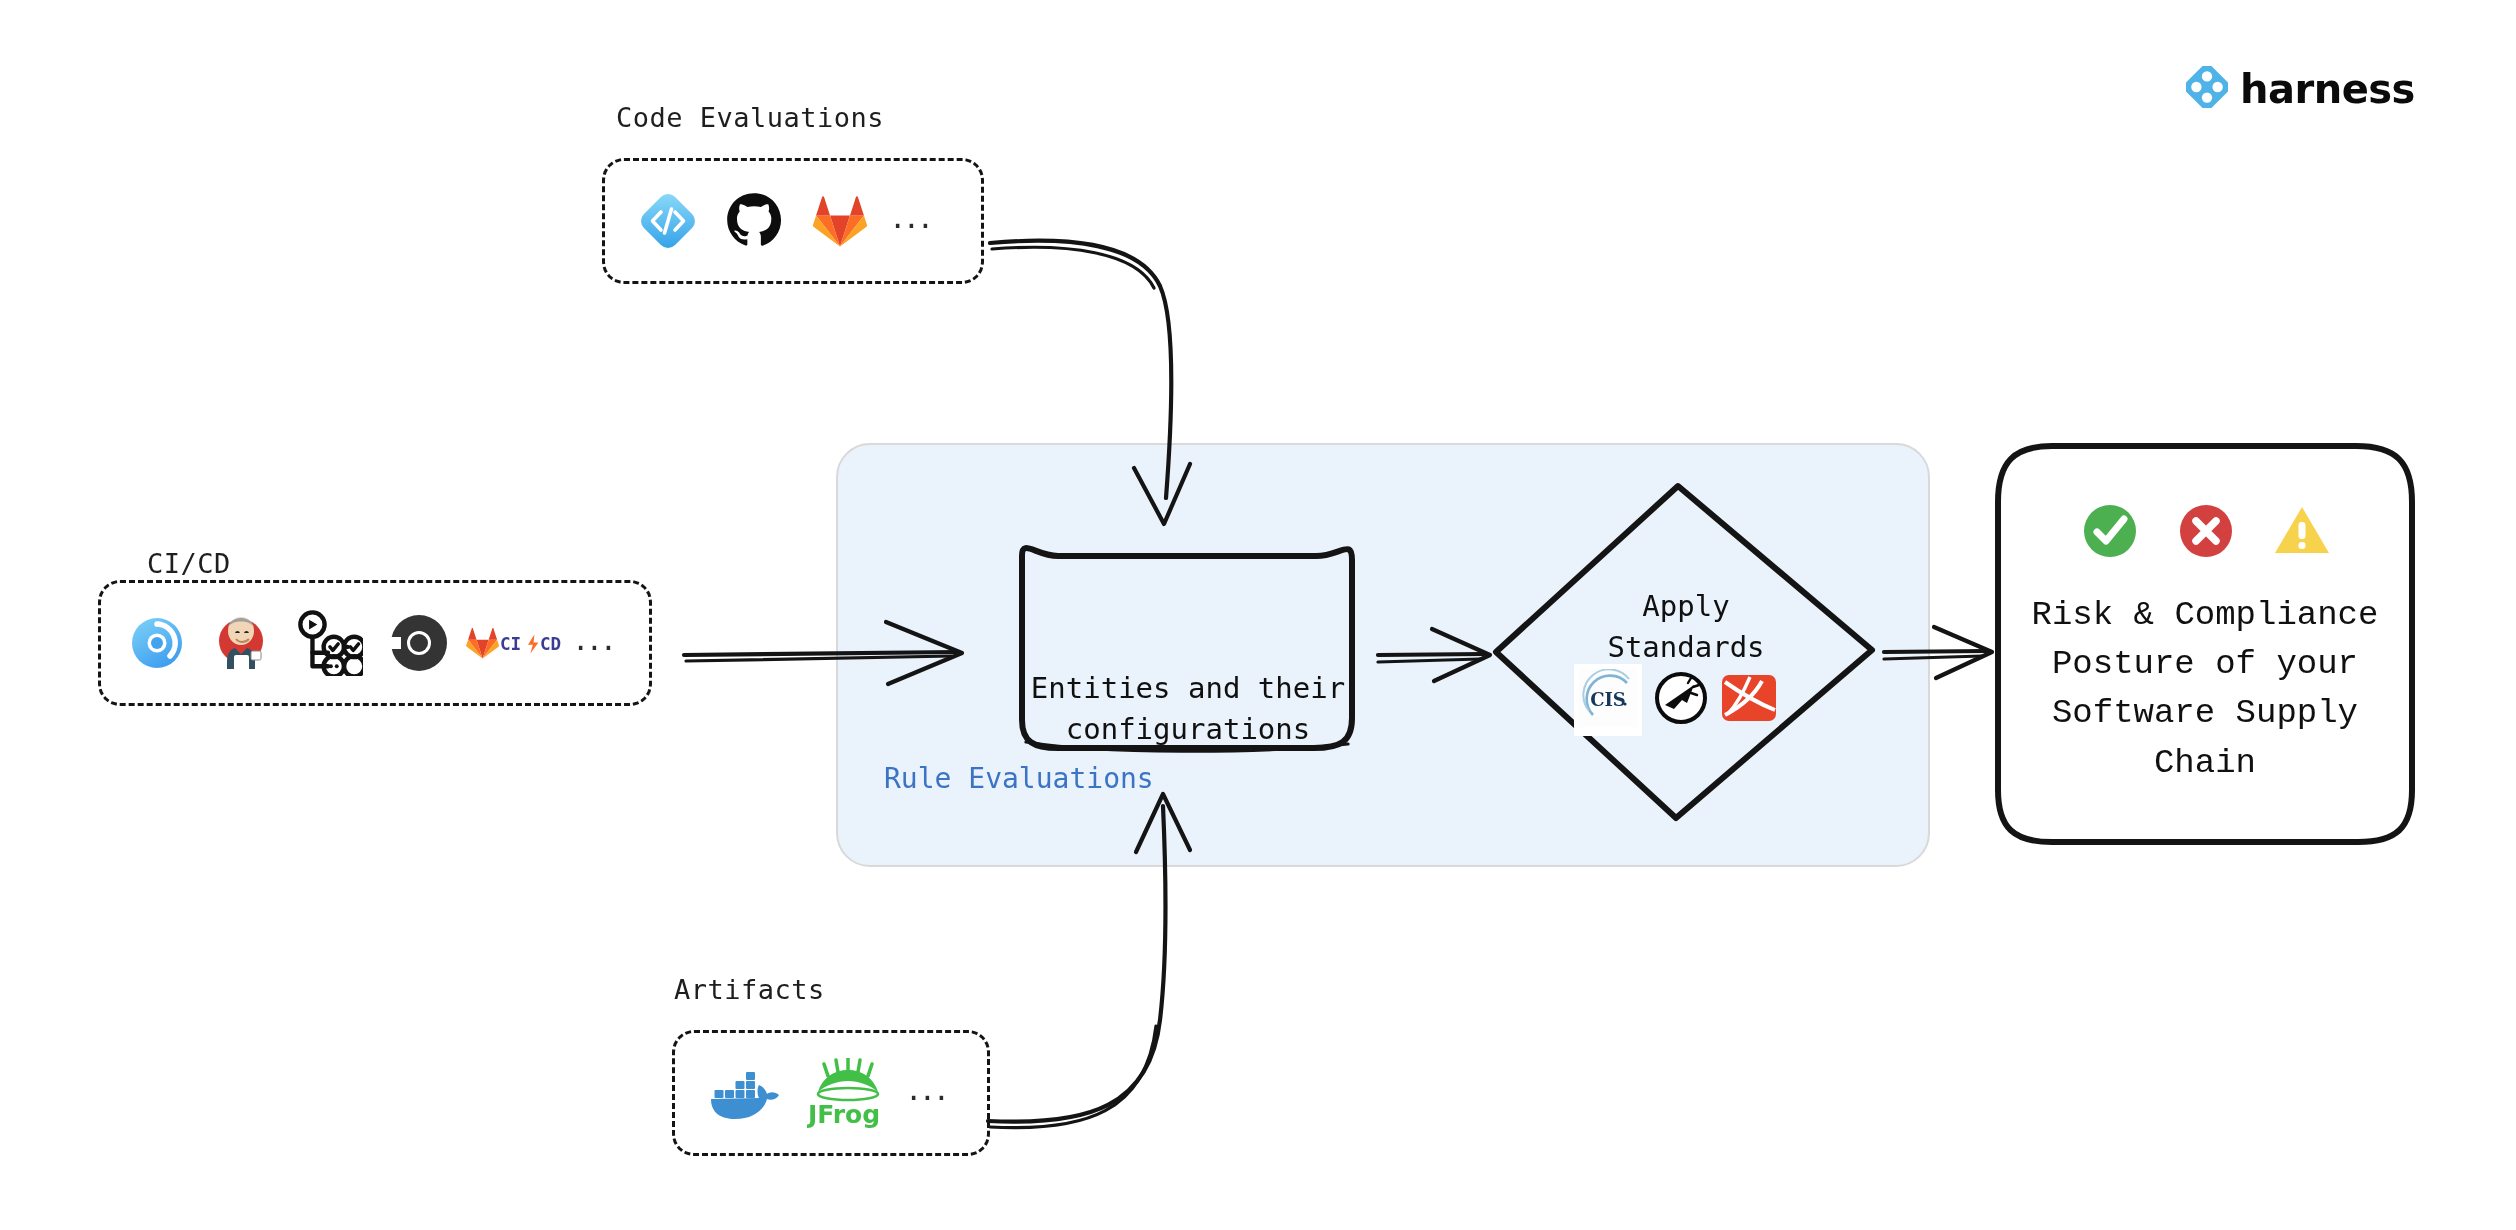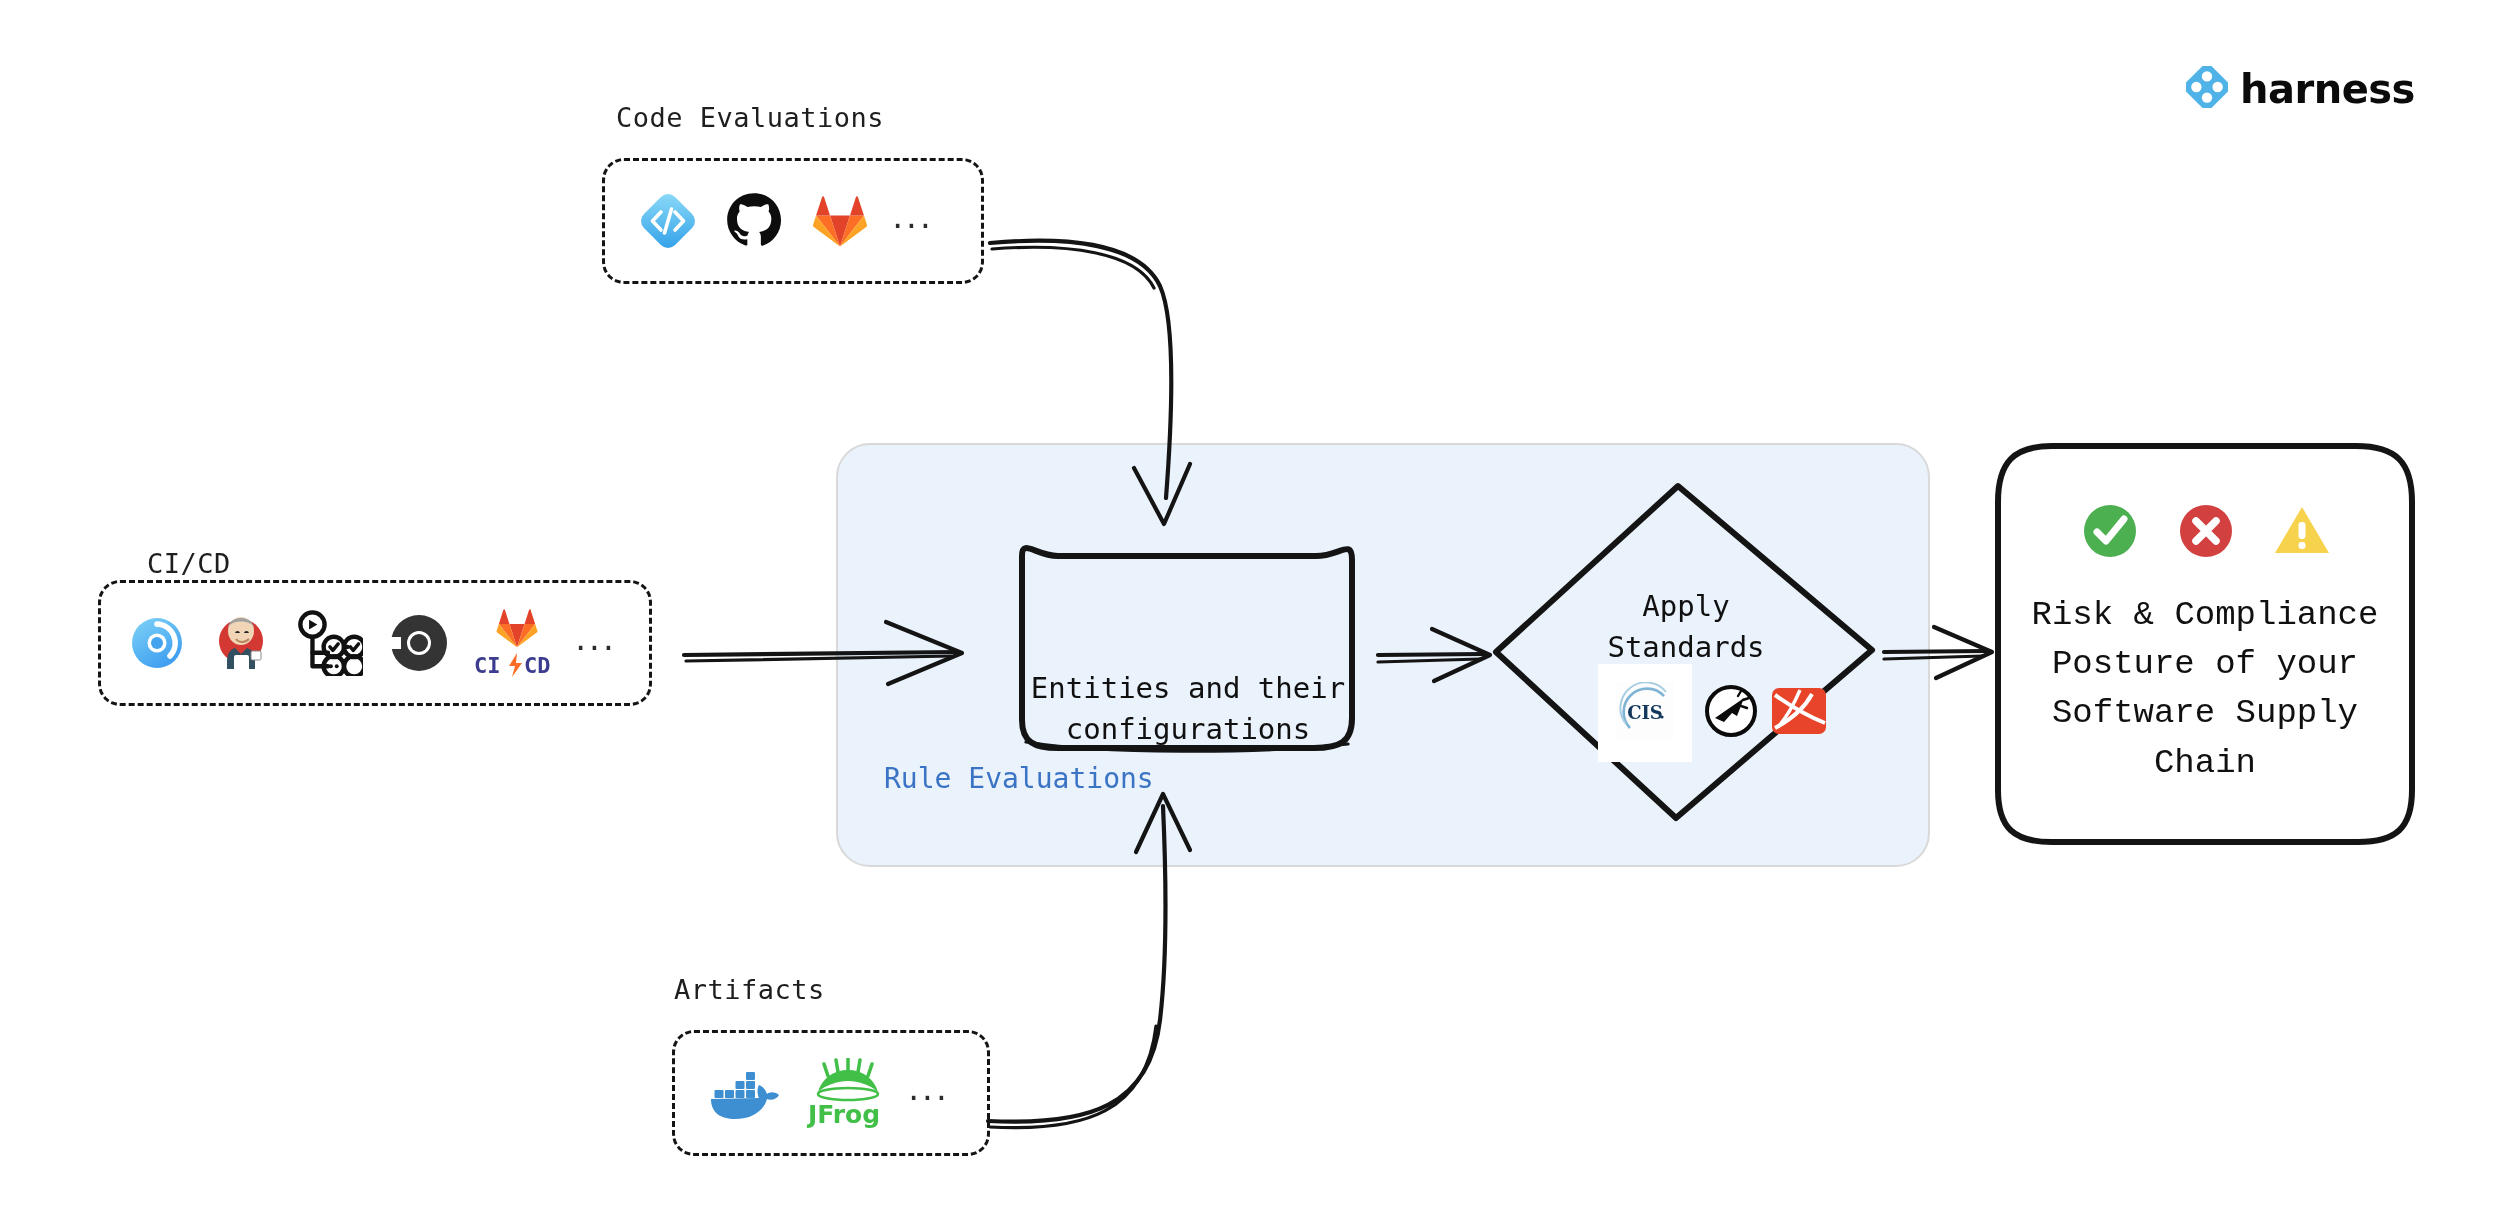--- a/index.html
+++ b/index.html
@@ -243,21 +243,21 @@
 
       <span class="iconslot" style="width:92px;">
         <svg width="64" height="64" viewBox="0 0 64 64">
           <path d="M32 4 A28 28 0 1 0 32 60 A28 28 0 1 0 32 4 Z
                    M32 20 A12 12 0 1 1 32 44 A12 12 0 1 1 32 20 Z" fill="#343434" fill-rule="evenodd"></path>
           <rect x="0" y="26" width="14" height="12" fill="#ffffff"></rect>
           <circle cx="32" cy="32" r="9" fill="#343434"></circle>
         </svg>
       </span>
 
-      <span class="iconslot" style="width:104px;flex-direction:column;justify-content:space-between;">
+      <span class="iconslot" style="width:104px;flex-direction:row;justify-content:space-between;">
         <svg width="44" height="42" viewBox="0 0 64 60">
           <path fill="#e24329" d="M32 58 L43 24 H21 Z"></path>
           <path fill="#fc6d26" d="M32 58 L21 24 H5.6 Z"></path>
           <path fill="#fca326" d="M5.6 24 L2.3 34.2c-.3.9 0 1.9.8 2.5L32 58Z"></path>
           <path fill="#e24329" d="M5.6 24h15.4L14.4 3.6c-.34-1.05-1.83-1.05-2.17 0Z"></path>
           <path fill="#fc6d26" d="M32 58 L43 24h15.4Z"></path>
           <path fill="#fca326" d="M58.4 24l3.3 10.2c.3.9 0 1.9-.8 2.5L32 58Z"></path>
           <path fill="#e24329" d="M58.4 24H43L49.6 3.6c.34-1.05 1.83-1.05 2.17 0Z"></path>
         </svg>
         <svg width="86" height="28" viewBox="0 0 86 28" style="margin-top:2px;">
@@ -314,21 +314,21 @@
 configurations</div>
   </div>
 
   <div class="nodebox" style="left:1536px;top:568px;width:300px;height:100px;">
     <div class="diamond-text">Apply
 Standards</div>
   </div>
 
   <div class="abs" style="left:1574px;top:664px;width:230px;display:flex;align-items:center;gap:10px;">
 
-    <span style="display:block;background:#ffffff;padding:18px;margin-left:24px;">
+    <span style="display:block;background:#ffffff;padding:5px;">
       <svg width="58" height="58" viewBox="0 0 58 58">
         <rect width="58" height="58" fill="#fdfdfd"></rect>
         <path d="M14 46 A20 20 0 1 1 48 14" fill="none" stroke="#7fb4d4" stroke-width="2.6"></path>
         <path d="M10 42 A24 24 0 1 1 50 10" fill="none" stroke="#a9cde2" stroke-width="2"></path>
         <text x="29" y="37" text-anchor="middle" font-family="DejaVu Serif, serif" font-size="18" font-weight="700" fill="#13385c">CIS</text>
         <circle cx="46" cy="35" r="1.6" fill="#13385c"></circle>
       </svg>
     </span>
 
     <span style="display:block;">

